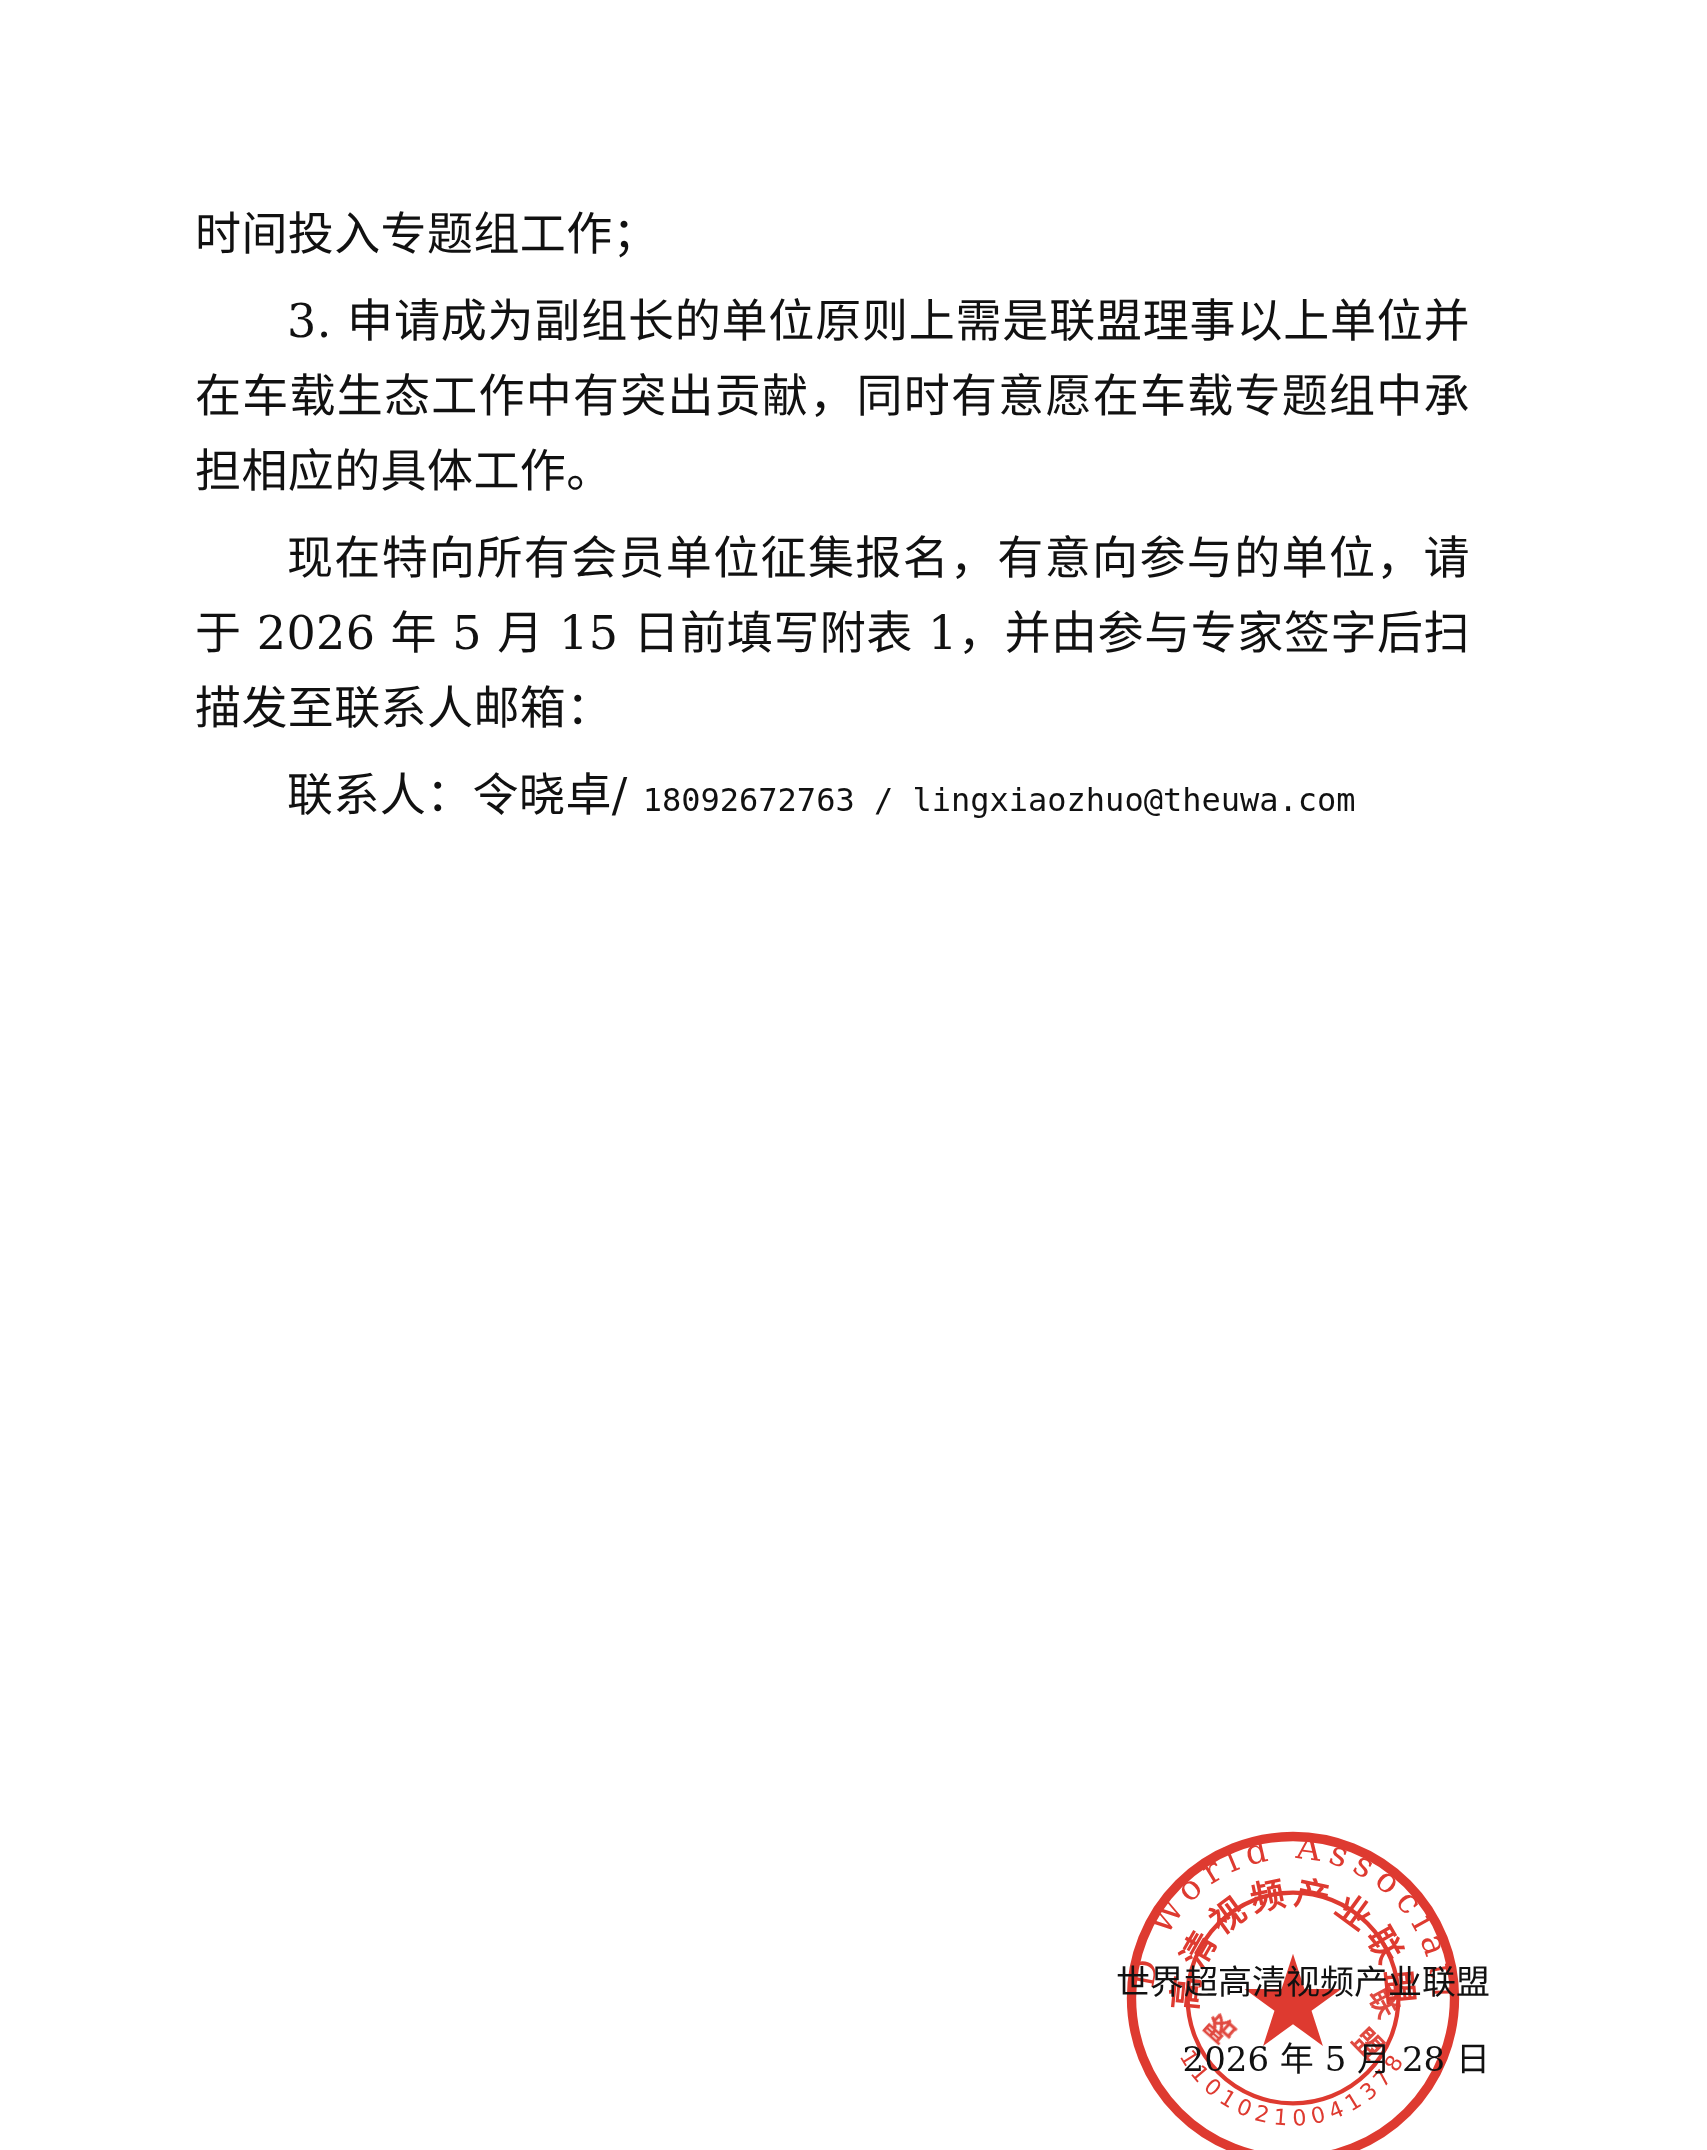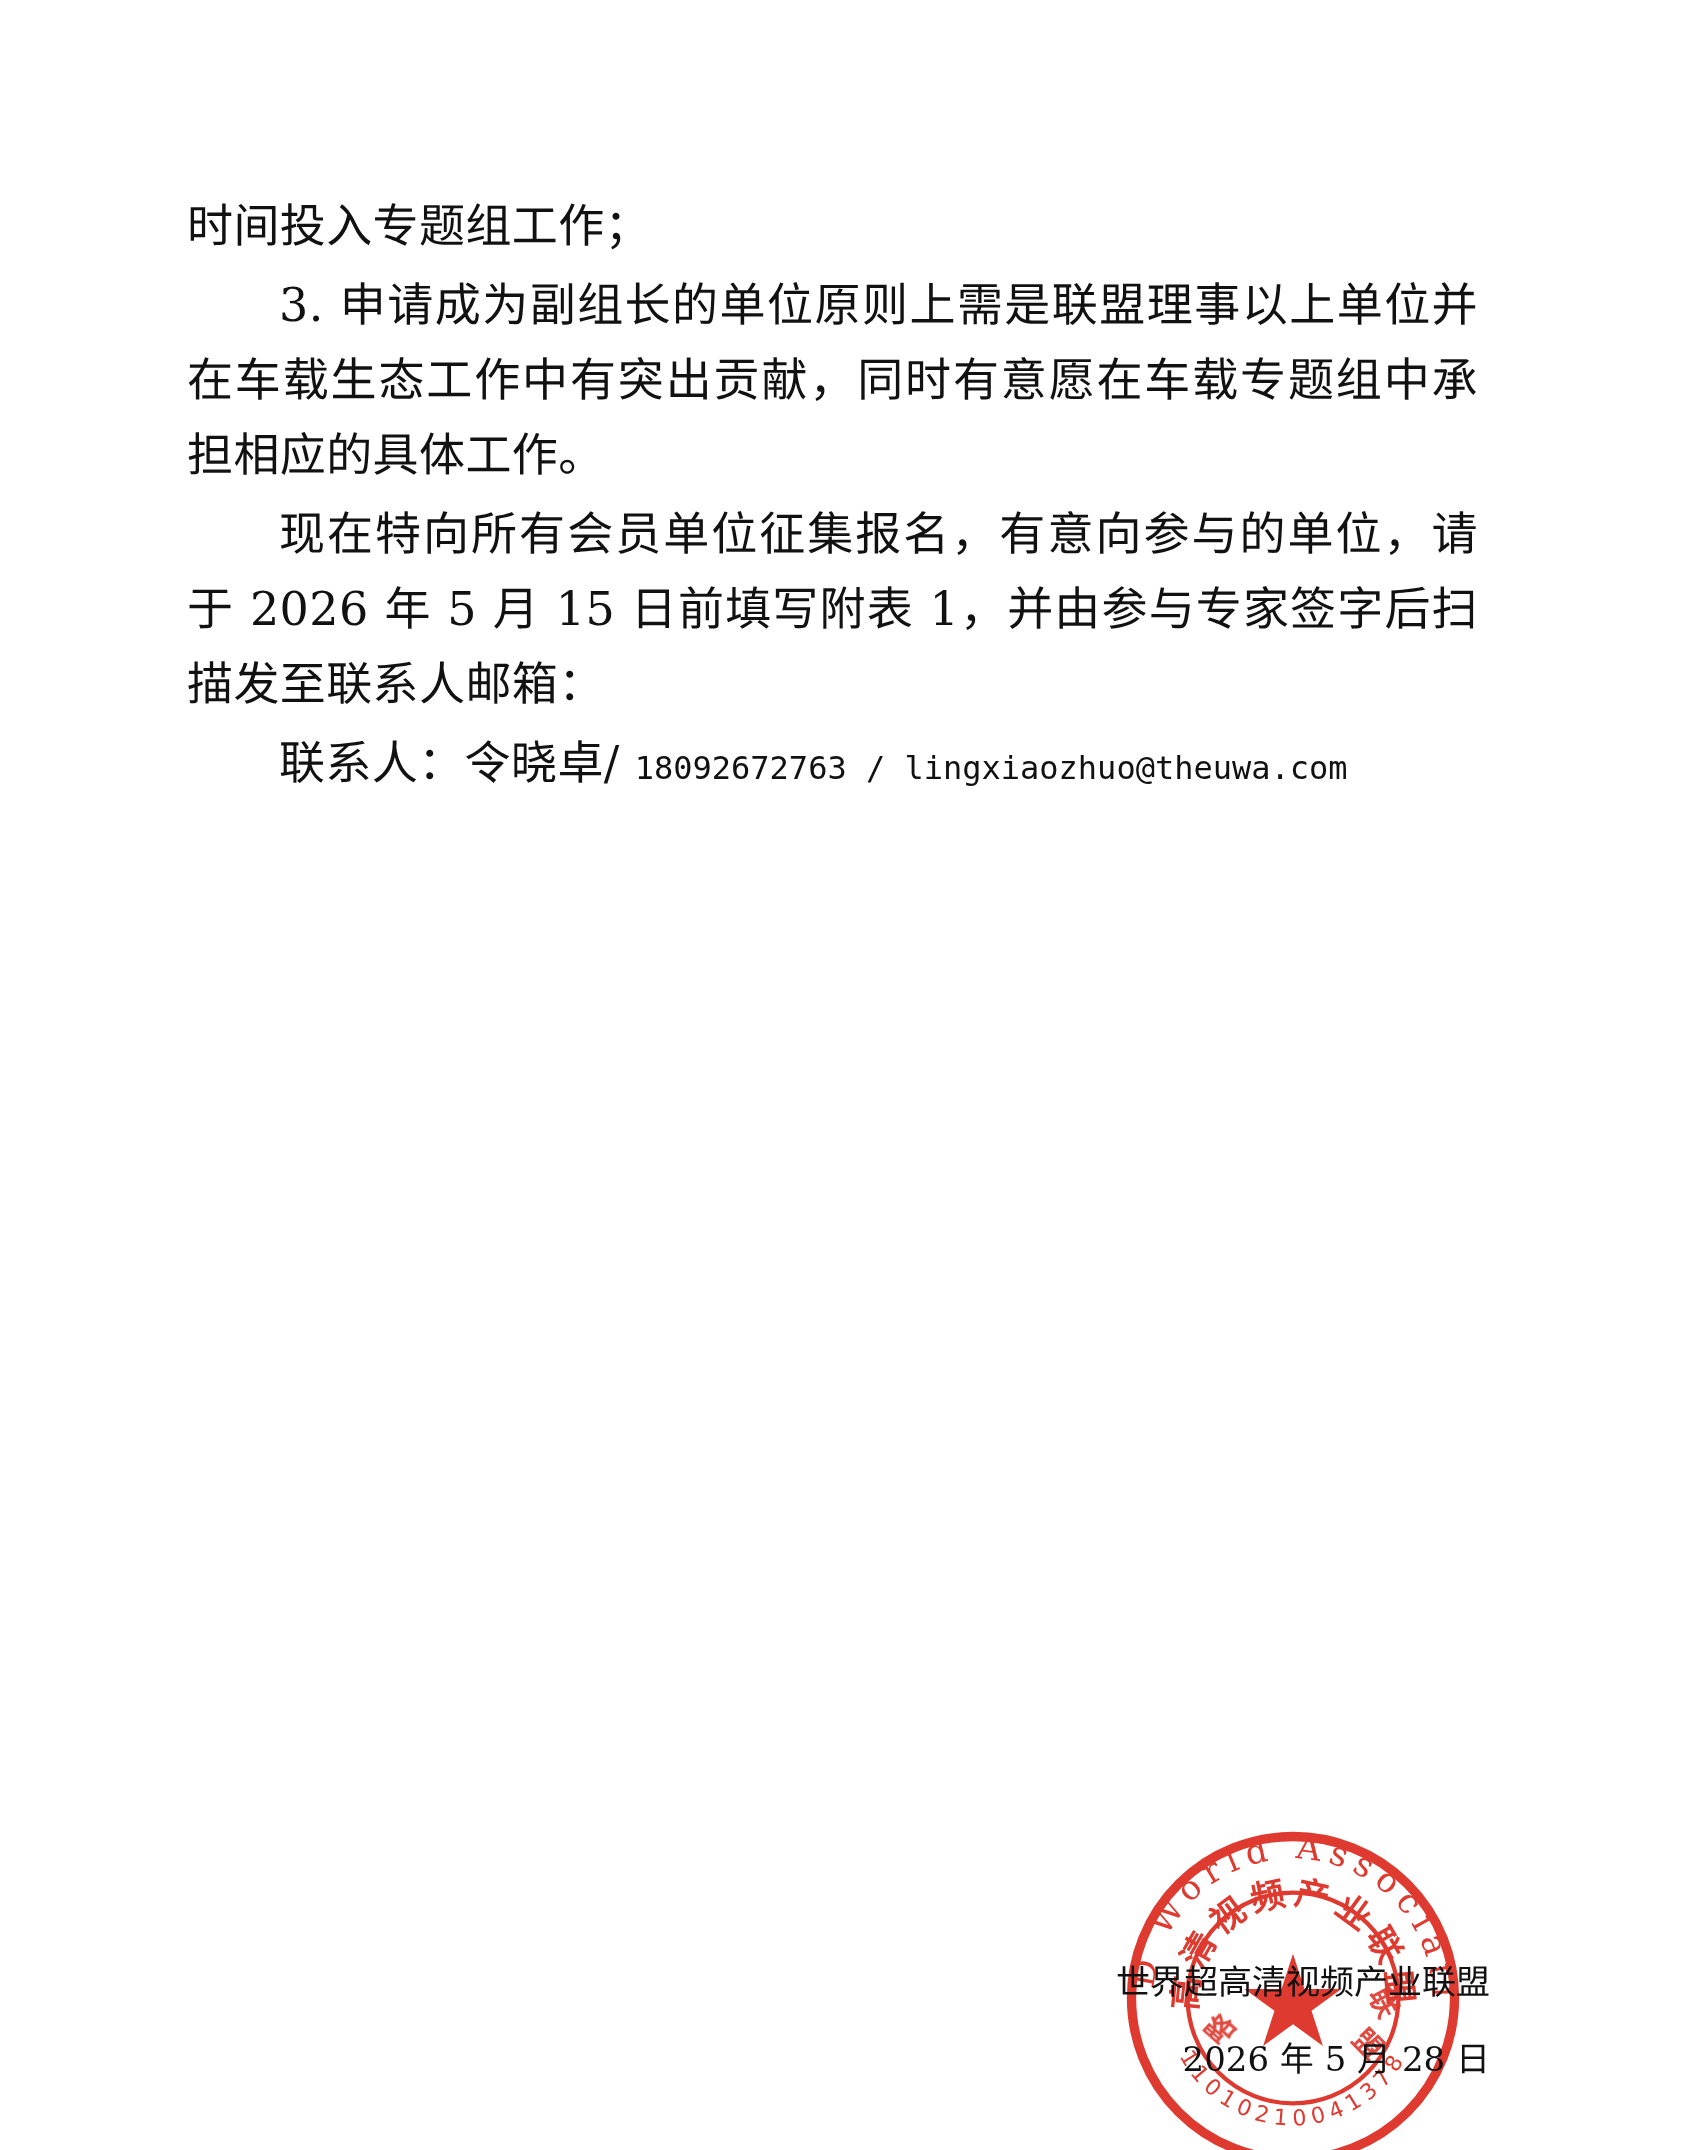--- a/index.html
+++ b/index.html
@@ -27,21 +27,21 @@
     top: 185px;
     width: 1299px;
   }
 
   .para {
     font-size: 46px;
     line-height: 75px;
     letter-spacing: 0.4px;
     text-align: justify;
     text-justify: inter-character;
-    margin: 4px;
+    margin: 12px;
     color: #111111;
     font-weight: 400;
   }
 
   .para.indent {
     text-indent: 92px;
   }
 
   
   .mono-run {

